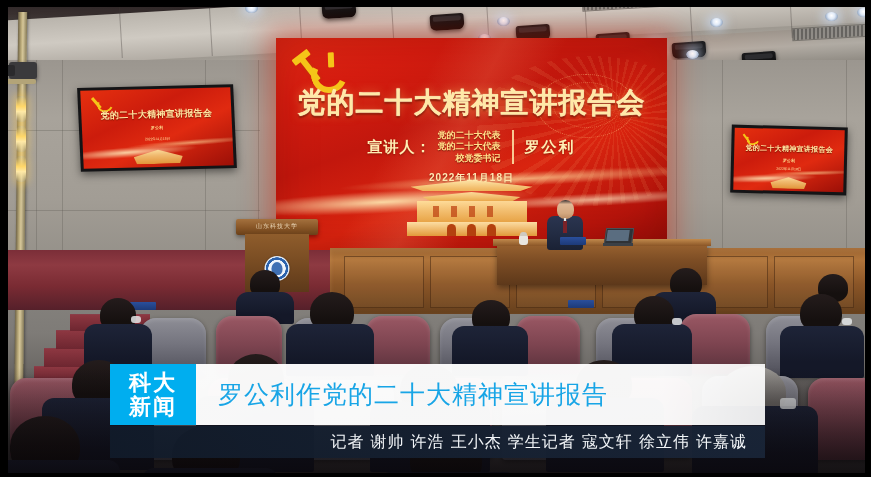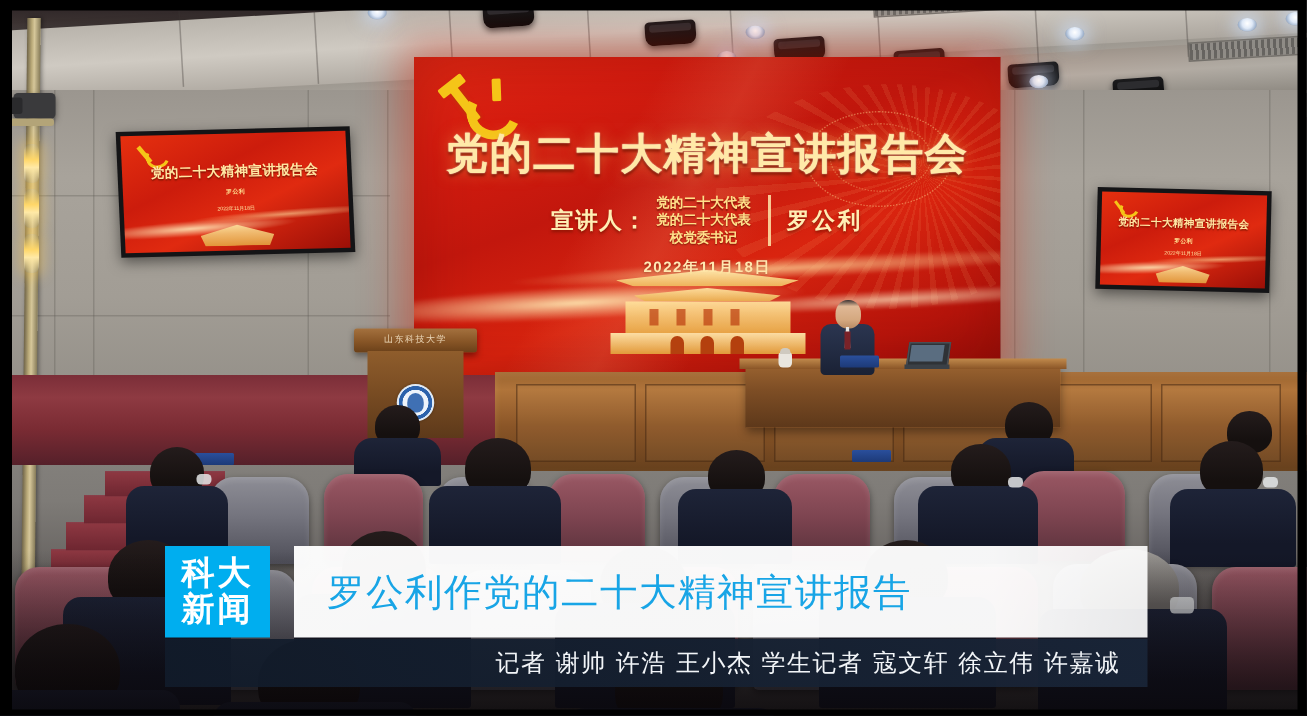--- a/index.html
+++ b/index.html
@@ -88,21 +88,21 @@
   .em-sickle:after{content:"";position:absolute;left:16px;top:-9px;width:6px;height:15px;background:#f5c518;
      transform:rotate(18deg);border-radius:1px;}
 
   .led-title{position:absolute;left:0;right:0;top:46px;text-align:center;
      font-family:"DejaVu Sans","Liberation Sans",sans-serif;font-weight:700;font-size:28px;letter-spacing:1px;
      color:#ffe9a8;text-shadow:0 0 1px #fff7de,0 2px 2px rgba(120,20,0,.85),0 0 10px rgba(255,200,90,.5);}
   .led-speaker{position:absolute;left:0;right:0;top:92px;display:flex;justify-content:center;align-items:center;gap:6px;}
   .ls-label{font-size:15px;font-weight:700;color:#ffeeb4;letter-spacing:1px;
      text-shadow:0 1px 2px rgba(120,20,0,.8);}
   .ls-roles{display:flex;flex-direction:column;gap:0px;font-size:9px;font-weight:700;color:#ffe08a;line-height:1.25;
-     text-align:center;text-shadow:0 1px 1px rgba(110,15,0,.8);}
+     text-align:right;text-shadow:0 1px 1px rgba(110,15,0,.8);}
   .ls-div{width:2px;height:34px;background:rgba(255,230,170,.85);margin:0 5px;}
   .ls-name{font-size:15px;font-weight:700;color:#ffeeb4;letter-spacing:2px;text-shadow:0 1px 2px rgba(120,20,0,.8);}
   .led-date{position:absolute;left:0;right:0;top:133px;text-align:center;font-size:10px;font-weight:700;
      color:#ffe9b6;letter-spacing:1px;text-shadow:0 1px 2px rgba(110,20,0,.8);}
 
   .led-wave{position:absolute;left:-10px;bottom:24px;width:420px;height:72px;
      background:
        radial-gradient(ellipse 220px 16px at 28% 60%,rgba(255,236,180,.9),rgba(255,190,90,0) 70%),
        radial-gradient(ellipse 260px 10px at 62% 38%,rgba(255,225,160,.7),rgba(255,180,80,0) 72%),
        radial-gradient(ellipse 190px 9px at 78% 72%,rgba(255,245,205,.65),rgba(255,190,90,0) 72%);
@@ -199,21 +199,21 @@
   .seat-red{background:linear-gradient(180deg,#9a5864 0%,#7d4450 50%,#57303a 100%);}
   .head{position:absolute;border-radius:50% 50% 42% 42%;background:linear-gradient(180deg,#241c1c 0%,#15100f 70%);}
   .torso{position:absolute;border-radius:12px 12px 2px 2px;background:linear-gradient(180deg,#1e2438 0%,#141828 70%);}
   .mask{position:absolute;width:10px;height:7px;border-radius:3px;background:rgba(228,230,232,.85);}
   .greyhair{background:linear-gradient(180deg,#9d9a96 0%,#6c6865 70%);}
   .dark-fade{position:absolute;left:0;bottom:0;width:871px;height:110px;
      background:linear-gradient(180deg,rgba(8,6,8,0) 0%,rgba(10,7,10,.45) 55%,rgba(8,5,8,.78) 100%);}
 
   
   .l3{position:absolute;left:110px;top:364px;z-index:50;}
-  .l3-badge{position:absolute;left:0;top:0;width:70px;height:61px;background:#00aeef;
+  .l3-badge{position:absolute;left:0;top:0;width:86px;height:61px;background:#00aeef;
      display:flex;flex-direction:column;align-items:center;justify-content:center;}
   .l3-badge span{color:#fff;font-weight:700;font-size:22px;line-height:1.06;letter-spacing:2px;
      font-family:"DejaVu Sans","Liberation Sans",sans-serif;}
   .l3-title{position:absolute;left:86px;top:0;width:569px;height:61px;
      background:linear-gradient(90deg,rgba(255,255,255,.97) 0%,rgba(255,255,255,.96) 82%,rgba(255,255,255,.90) 100%);
      display:flex;align-items:center;}
   .l3-title span{margin-left:22px;color:#18a5e6;font-size:25px;font-weight:500;letter-spacing:1px;
      font-family:"DejaVu Sans","Liberation Sans",sans-serif;}
   .l3-credit{position:absolute;left:0;top:62px;width:655px;height:32px;
      background:linear-gradient(90deg,rgba(17,27,42,.93) 0%,rgba(22,33,50,.95) 60%,rgba(25,37,56,.93) 100%);

